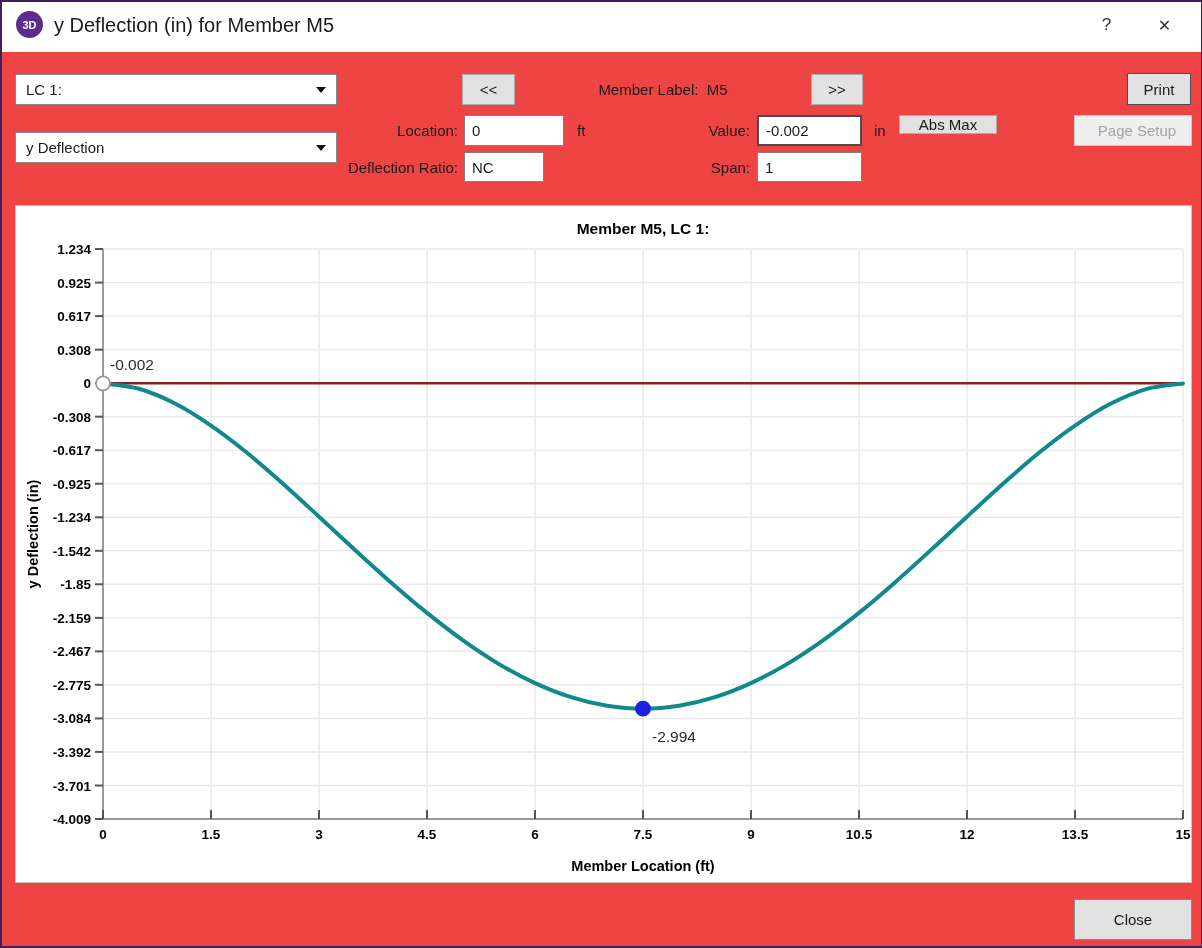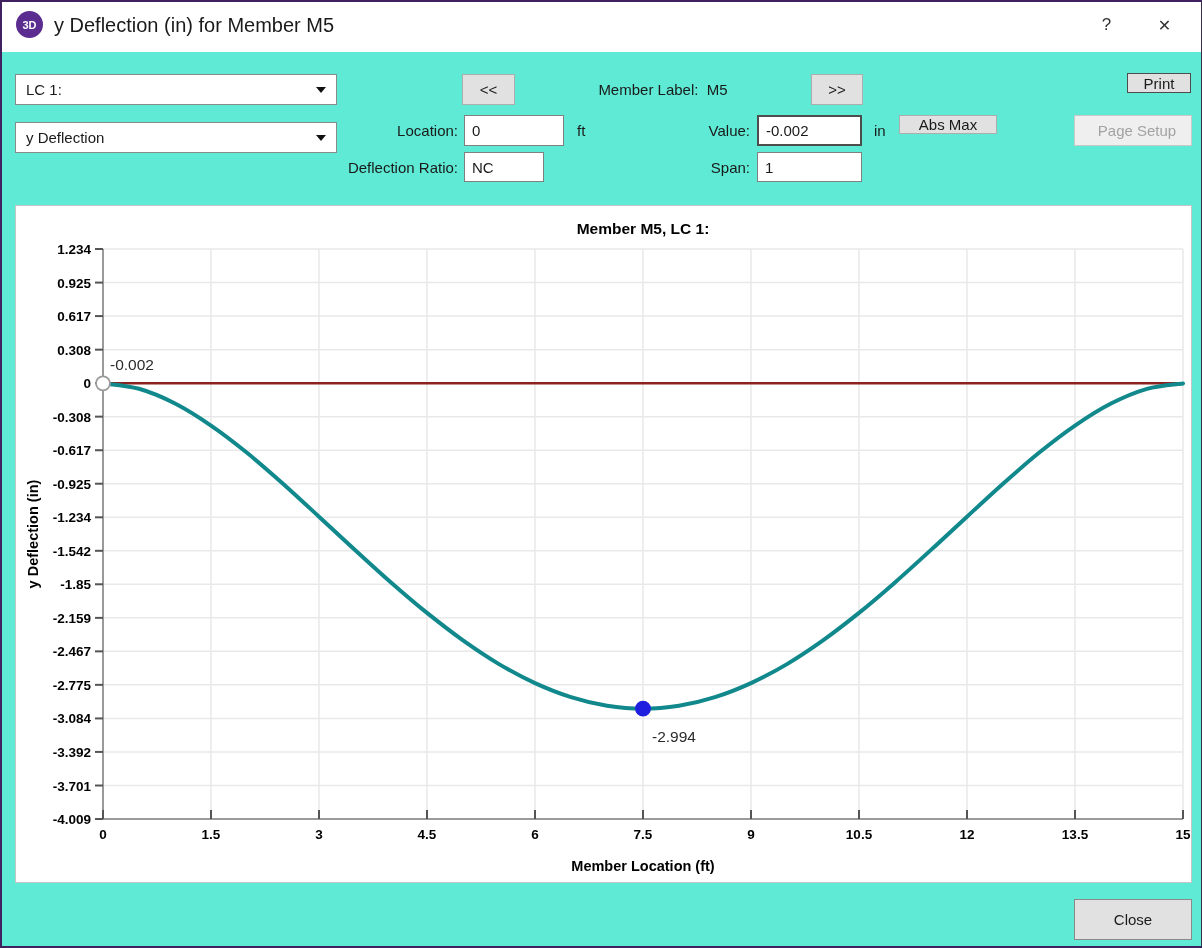--- a/index.html
+++ b/index.html
@@ -1,20 +1,20 @@
 <!DOCTYPE html>
 <html><head>
 <meta charset="utf-8">
 <style>
   * { margin:0; padding:0; box-sizing:border-box; }
   html,body { width:1202px; height:948px; }
   body { font-family:"Liberation Sans","DejaVu Sans",sans-serif; background:#f0f0f0; }
 
   .window {
-    position:relative; width:1202px; height:948px; background:#5eead4;
+    position:relative; width:1202px; height:948px; background:#ef4444;
     border-top:2px solid #3f2160; border-left:2px solid #3f2160;
     border-right:1px solid #38304a; border-bottom:2px solid #3f2160;
     overflow:hidden;
   }
 
   
   .titlebar { position:absolute; left:0; top:0; width:100%; height:50px; background:#ffffff; }
   .app-icon {
     position:absolute; left:14px; top:9px; width:27px; height:27px; border-radius:50%;
     background:#5b2d91; color:#fff; font-size:11px; font-weight:bold;
@@ -78,23 +78,23 @@
   <div class="dropdown" style="top:72px;">
     <span>LC 1:</span>
     <span class="caret"></span>
   </div>
   <div class="btn" style="left:460px; top:72px; width:53px; height:31px;">&lt;&lt;</div>
   <div class="lbl" style="left:513px; top:72px; width:296px; text-align:center;">
     <span>Member Label:</span>&nbsp;
     <span>M5</span>
   </div>
   <div class="btn" style="left:809px; top:72px; width:52px; height:31px;">&gt;&gt;</div>
-  <div class="btn default" style="left:1125px; top:71px; width:64px; height:20px;">Print</div>
-
-  <div class="dropdown" style="top:120px;text-align:center;">
+  <div class="btn default" style="left:1125px; top:71px; width:64px; height:32px;">Print</div>
+
+  <div class="dropdown" style="top:130px;text-align:center;">
     <span>y Deflection</span>
     <span class="caret"></span>
   </div>
   <div class="lbl r" style="left:340px; top:113px; width:116px;">Location:</div>
   <input class="tbox" style="left: 462px; top: 113px; width: 100px;" value="0">
   <div class="lbl" style="left:575px; top:113px; width:30px;">ft</div>
   <div class="lbl r" style="left:640px; top:113px; width:108px;">Value:</div>
   <input class="tbox focused" style="left: 755px; top: 113px; width: 105px;" value="-0.002">
   <div class="lbl" style="left:872px; top:113px; width:24px;">in</div>
   <div class="btn" style="left:897px; top:113px; width:98px; height:19px;">Abs Max</div>

